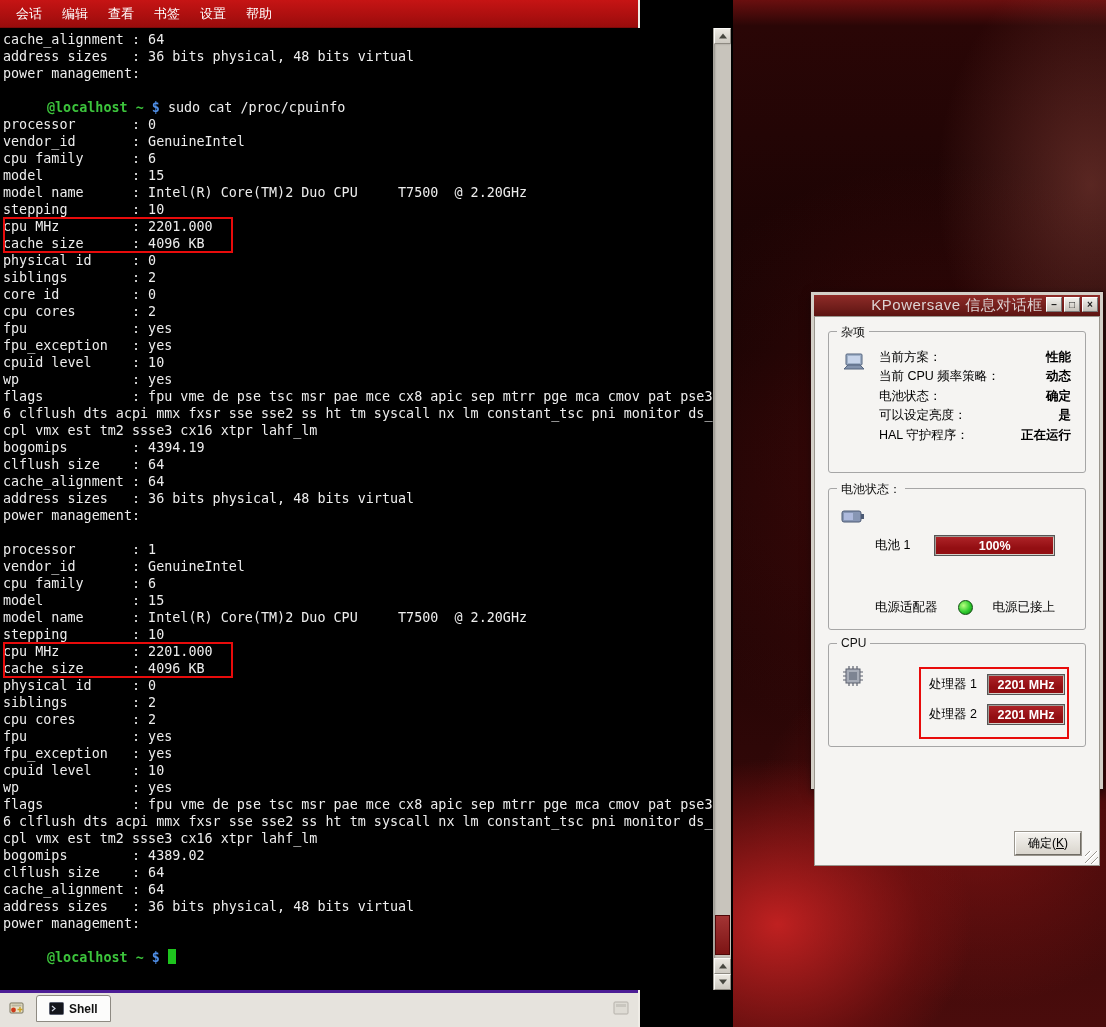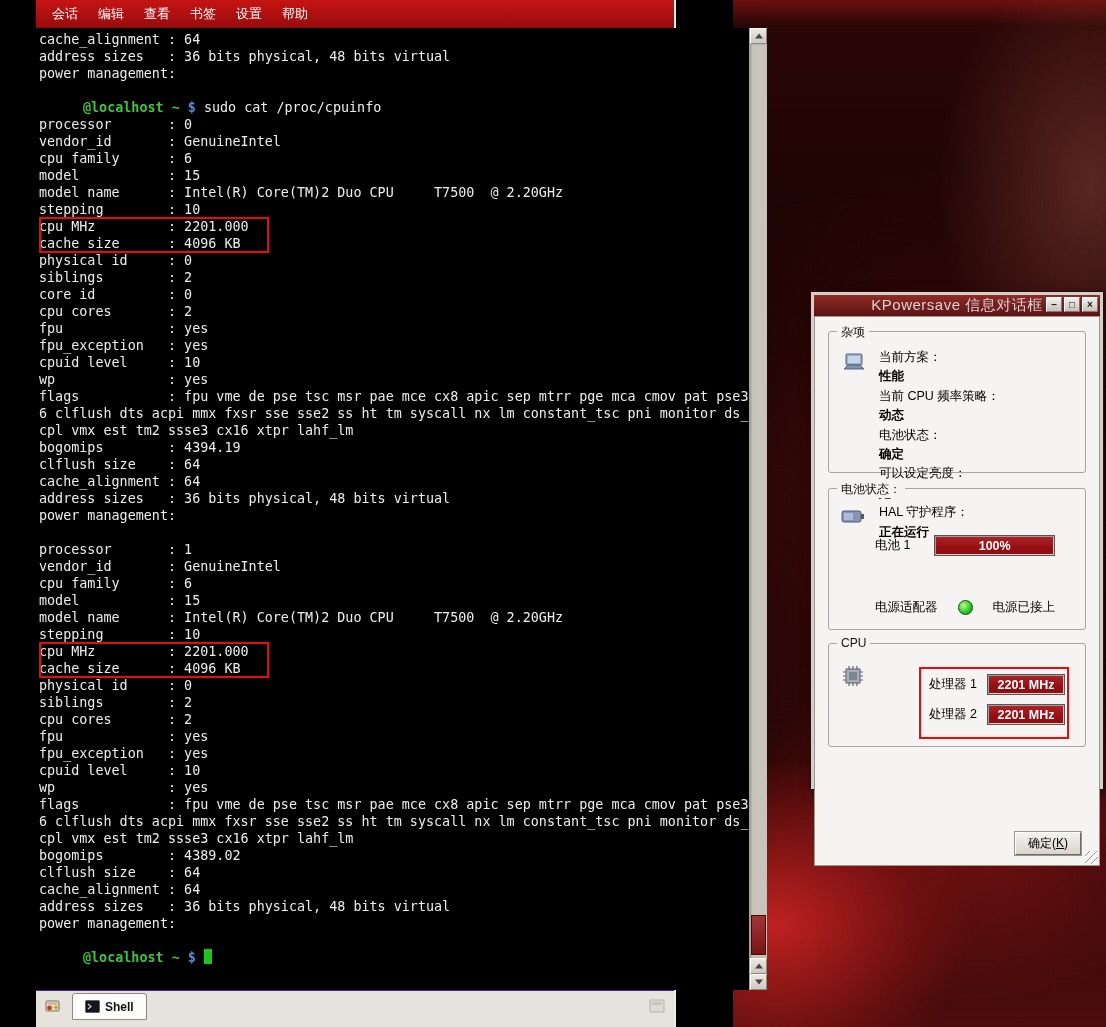--- a/index.html
+++ b/index.html
@@ -10,21 +10,21 @@
   .wallpaper{position:absolute;left:733px;top:0;width:373px;height:1027px;
     background:
       radial-gradient(260px 220px at 12% 90%, rgba(205,35,35,.9), rgba(130,18,18,.45) 55%, transparent 75%),
       radial-gradient(320px 260px at 65% 80%, rgba(150,22,22,.65), transparent 70%),
       radial-gradient(220px 320px at 96% 18%, rgba(160,80,70,.45), transparent 70%),
       radial-gradient(420px 400px at 55% 45%, rgba(95,13,13,.55), transparent 75%),
       linear-gradient(180deg,#6a0f0f 0px,#2a0606 26px,#150303 34%,#230505 62%,#4a0c0c 100%);}
 
   
   .terminal-window{position:absolute;left:0;top:0;width:640px;height:1027px;background:#a16207;
-    border-right:2px solid #efece6;box-sizing:border-box;margin-left:36px;}
+    border-right:2px solid #efece6;box-sizing:border-box;}
   .menubar{position:absolute;left:0;top:0;right:0;height:28px;
     background:linear-gradient(180deg,var(--menubar_red),var(--menubar_red_dark));
     border-bottom:1px solid #7d0a0a;display:flex;align-items:center;padding-left:6px;box-sizing:border-box;}
   .menu-item{color:#fff;font-size:13px;padding:0 10px;line-height:27px;cursor:default;}
 
   .term-area{position:absolute;left:0;top:28px;width:731px;height:962px;display:flex;background:#000;}
   .term-body{flex:1;padding:3px 0 0 3px;overflow:hidden;
     font-family:"DejaVu Sans Mono","Liberation Mono",monospace;font-size:13.4px;color:#ededed;}
   .tline{height:17px;line-height:17px;white-space:pre;}
   .pr-user{display:inline-block;width:44px;}
@@ -42,21 +42,21 @@
     border-color:#fbfaf7 #8e8a82 #8e8a82 #fbfaf7;box-sizing:border-box;position:relative;}
   .sb-btn .tri{position:absolute;left:50%;top:50%;transform:translate(-50%,-50%);width:0;height:0;}
   .tri.up{border-left:4px solid transparent;border-right:4px solid transparent;border-bottom:5px solid #474740;}
   .tri.down{border-left:4px solid transparent;border-right:4px solid transparent;border-top:5px solid #474740;}
   .sb-track{flex:1;position:relative;background:#c8c4bc;box-shadow:inset 1px 0 2px rgba(0,0,0,.25);}
   .sb-thumb{position:absolute;left:1px;right:1px;bottom:3px;height:40px;
     background:linear-gradient(180deg,#a33434,#7c1414);border:1px solid #4f0808;box-sizing:border-box;}
 
   
   .tabbar{position:absolute;left:0;bottom:0;right:0;height:37px;background:#e6e3dd;
-    border-top:1px solid #4c1d95;display:flex;align-items:flex-start;padding:2px 4px;box-sizing:border-box;}
+    border-top:3px solid #4c1d95;display:flex;align-items:flex-start;padding:2px 4px;box-sizing:border-box;}
   .tb-btn{width:26px;height:26px;display:flex;align-items:center;justify-content:center;border-radius:3px;}
   .tab{height:25px;margin-left:6px;display:inline-flex;align-items:center;gap:5px;padding:0 12px;
     background:#fcfcfb;border:1px solid #8e8a82;border-radius:3px 3px 0 0;font-size:12px;font-weight:bold;color:#111;}
   .tb-spacer{flex:1;}
   .tb-right{opacity:.55;}
 
   
   .kps-dialog{position:absolute;left:810px;top:291px;width:294px;height:499px;box-sizing:border-box;
     background:#d4d0c8;border:1px solid #2a0a0a;padding:3px;box-shadow:3px 4px 10px rgba(0,0,0,.55);}
   .titlebar{height:21px;background:linear-gradient(180deg,var(--titlebar_red),var(--titlebar_red_dark));
@@ -69,21 +69,21 @@
   .dlg-body{position:relative;height:550px;background:#f5f4f2;border:1px solid #9a968e;box-sizing:border-box;}
 
   .group{position:relative;margin:0 13px;border:1px solid #a6a6a6;border-radius:3px;box-sizing:border-box;}
   .gtitle{position:absolute;top:-8px;left:8px;background:#f5f4f2;padding:0 4px;font-size:12px;color:#111;}
   .group-misc{margin-top:14px;height:142px;}
   .group-battery{margin-top:15px;height:142px;}
   .group-cpu{margin-top:13px;height:104px;}
 
   .gicon{position:absolute;left:12px;top:20px;}
   .misc-rows{position:absolute;left:50px;top:16px;right:14px;}
-  .mrow{display:flex;justify-content:space-between;font-size:12.5px;line-height:19.4px;color:#000;flex-direction:column;}
+  .mrow{display:flex;justify-content:space-between;font-size:12.5px;line-height:19.4px;color:#000;}
   .mvalue{font-weight:bold;}
 
   .bat-row{position:absolute;left:46px;right:30px;top:46px;display:flex;align-items:center;gap:24px;
     font-size:12.5px;color:#000;}
   .pbar{position:relative;height:21px;border:1px solid #565656;background:#d8d4cc;box-sizing:border-box;
     box-shadow:inset 1px 1px 2px rgba(0,0,0,.35);}
   .bat-row .pbar{flex:1;}
   .pfill{position:absolute;left:1px;top:1px;bottom:1px;background:linear-gradient(180deg,#ad2327,var(--bar_red) 65%);}
   .ptext{position:absolute;inset:0;display:flex;align-items:center;justify-content:center;
     color:#fff;font-weight:bold;font-size:12.5px;}

